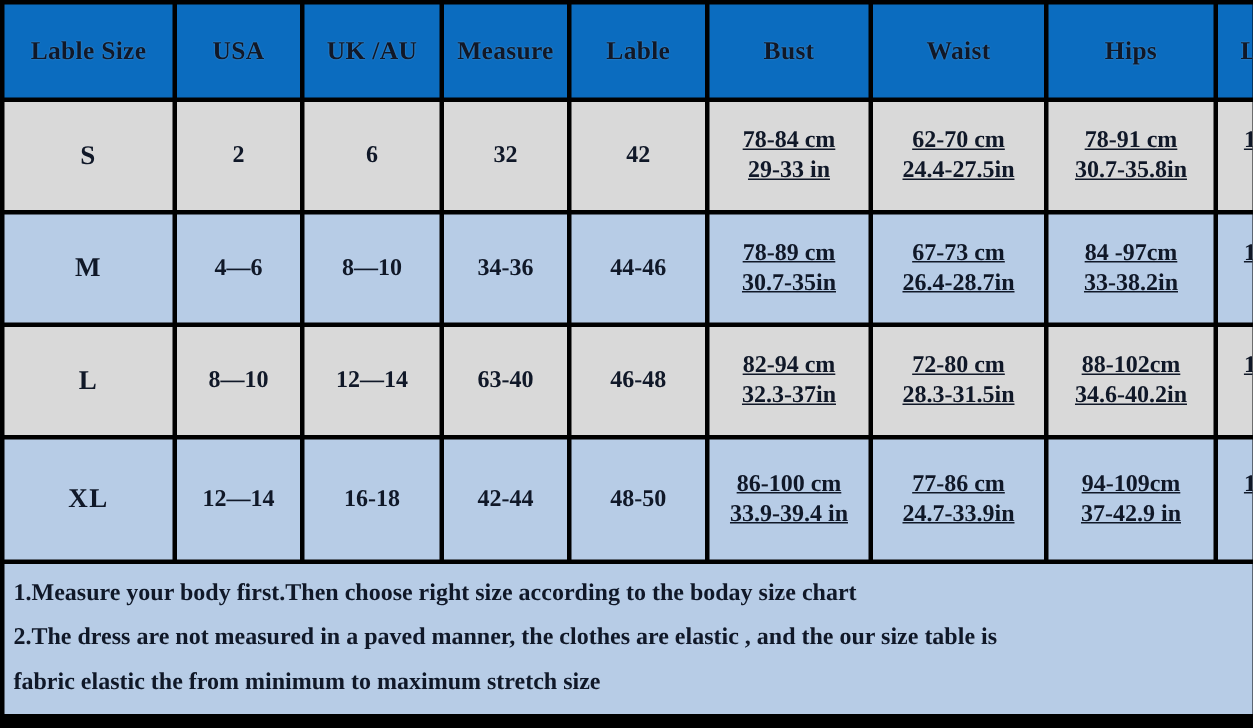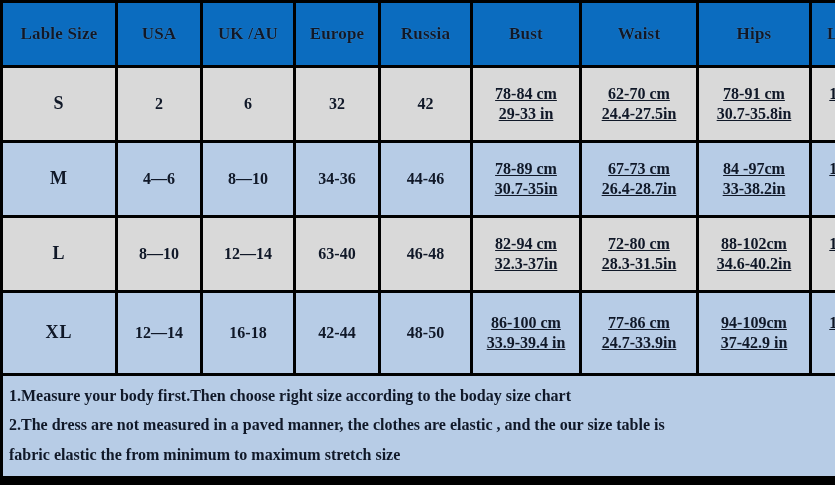--- a/index.html
+++ b/index.html
@@ -103,22 +103,22 @@
       <col style="width:106px">
       <col style="width:114px">
       <col style="width:110px">
       <col style="width:83px">
     </colgroup>
     <thead>
       <tr>
         <th>Lable Size</th>
         <th>USA</th>
         <th>UK /AU</th>
-        <th>Europe</th>
-        <th>Russia</th>
+        <th>Measure</th>
+        <th>Lable</th>
         <th>Bust</th>
         <th>Waist</th>
         <th>Hips</th>
         <th>Length</th>
       </tr>
     </thead>
     <tbody>
       <tr class="row-odd">
         <td class="size-label">S</td>
         <td>2</td>

